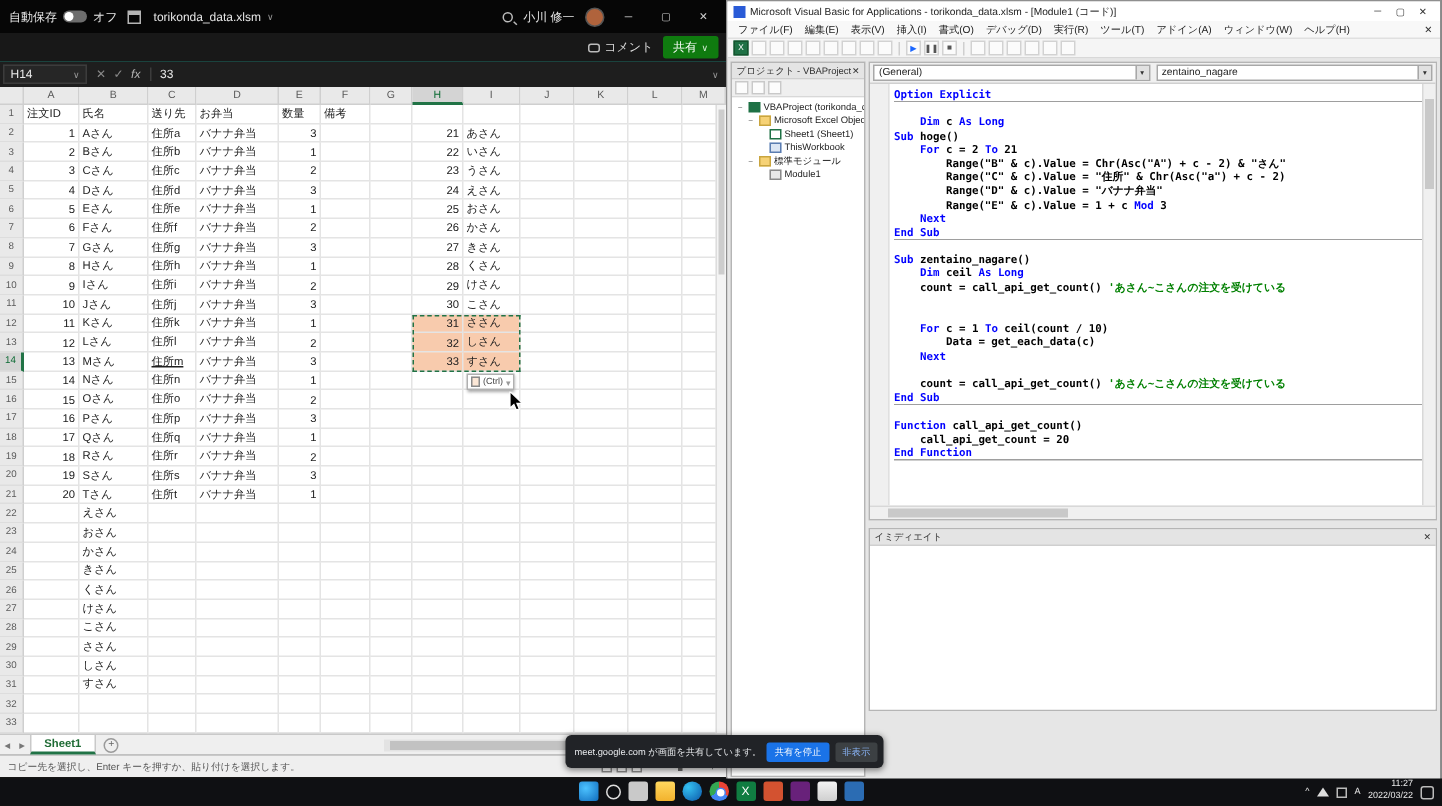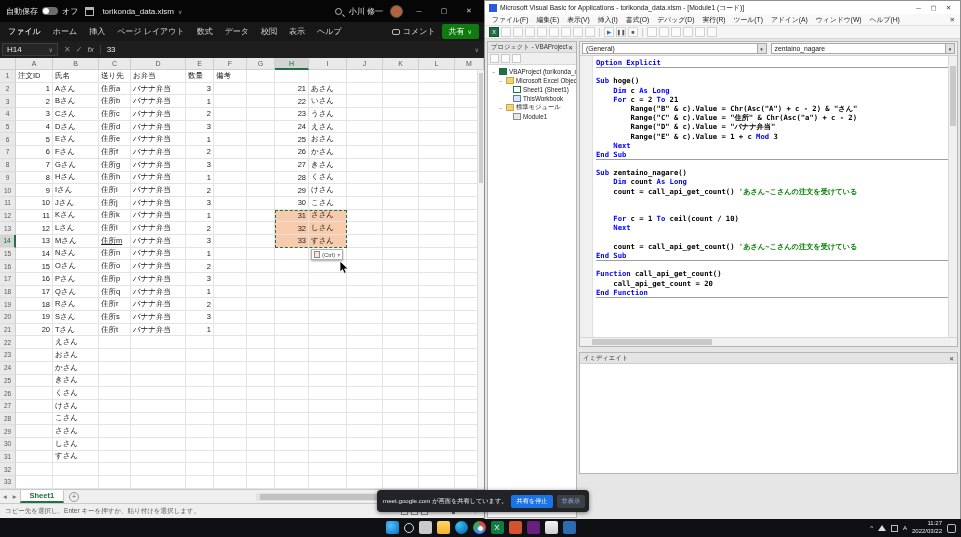--- a/index.html
+++ b/index.html
@@ -155,31 +155,20 @@
       <span class="search-glyph"></span>
       <span>小川 修一</span>
       <span class="avatar"></span>
       <span class="winbtn">─</span>
       <span class="winbtn">▢</span>
       <span class="winbtn">✕</span>
     </div>
   </div>
 
   <div class="xl-tabs">
-    <div id="xtabs" style="display:flex;">
-        <span class="xtab file">ファイル</span>
-        <span class="xtab">ホーム</span>
-        <span class="xtab">挿入</span>
-        <span class="xtab">ページ レイアウト</span>
-        <span class="xtab">数式</span>
-        <span class="xtab">データ</span>
-        <span class="xtab">校閲</span>
-        <span class="xtab">表示</span>
-        <span class="xtab">ヘルプ</span>
-      </div>
     <div class="xl-tabs-right">
       <span class="btn-comments">
         <span class="bubble-icon"></span>
         <span>コメント</span>
       </span>
       <span class="btn-share">
         <span>共有</span>
           <span class="chev">∨</span>
       </span>
     </div>
@@ -885,36 +874,37 @@
         <div class="combo">
           <span>zentaino_nagare</span>
             <span class="combo-chev">▾</span>
         </div>
       </div>
       <div class="code-wrap">
         <div class="code-margin"></div>
         <div id="code-area" class="code-area">
             <div class="code-line sep"><span class="kw">Option Explicit</span></div>
             <div class="code-line"></div>
+            <div class="code-line"><span class="tx">    </span><span class="kw">Dim</span><span class="tx"> c </span><span class="kw">As</span><span class="tx"> </span><span class="kw">Long</span></div>
             <div class="code-line"><span class="kw">Sub</span><span class="tx"> hoge()</span></div>
-            <div class="code-line"><span class="tx">    </span><span class="kw">Dim</span><span class="tx"> c </span><span class="kw">As</span><span class="tx"> </span><span class="kw">Long</span></div>
             <div class="code-line"><span class="tx">    </span><span class="kw">For</span><span class="tx"> c = 2 </span><span class="kw">To</span><span class="tx"> 21</span></div>
             <div class="code-line"><span class="tx">        Range("B" &amp; c).Value = Chr(Asc("A") + c - 2) &amp; "さん"</span></div>
             <div class="code-line"><span class="tx">        Range("C" &amp; c).Value = "住所" &amp; Chr(Asc("a") + c - 2)</span></div>
             <div class="code-line"><span class="tx">        Range("D" &amp; c).Value = "バナナ弁当"</span></div>
             <div class="code-line"><span class="tx">        Range("E" &amp; c).Value = 1 + c </span><span class="kw">Mod</span><span class="tx"> 3</span></div>
             <div class="code-line"><span class="tx">    </span><span class="kw">Next</span></div>
             <div class="code-line sep"><span class="kw">End Sub</span></div>
             <div class="code-line"></div>
             <div class="code-line"><span class="kw">Sub</span><span class="tx"> zentaino_nagare()</span></div>
-            <div class="code-line"><span class="tx">    </span><span class="kw">Dim</span><span class="tx"> count </span><span class="kw">As</span><span class="tx"> </span><span class="kw">Long</span></div>
+            <div class="code-line"><span class="tx">    </span><span class="kw">Dim</span><span class="tx"> ceil </span><span class="kw">As</span><span class="tx"> </span><span class="kw">Long</span></div>
             <div class="code-line"><span class="tx">    count = call_api_get_count() </span><span class="cm">'あさん~こさんの注文を受けている</span></div>
             <div class="code-line"></div>
             <div class="code-line"></div>
             <div class="code-line"><span class="tx">    </span><span class="kw">For</span><span class="tx"> c = 1 </span><span class="kw">To</span><span class="tx"> ceil(count / 10)</span></div>
+            <div class="code-line"><span class="tx">        Data = get_each_data(c)</span></div>
             <div class="code-line"><span class="tx">    </span><span class="kw">Next</span></div>
             <div class="code-line"></div>
             <div class="code-line"><span class="tx">    count = call_api_get_count() </span><span class="cm">'あさん~こさんの注文を受けている</span></div>
             <div class="code-line sep"><span class="kw">End Sub</span></div>
             <div class="code-line"></div>
             <div class="code-line"><span class="kw">Function</span><span class="tx"> call_api_get_count()</span></div>
             <div class="code-line"><span class="tx">    call_api_get_count = 20</span></div>
             <div class="code-line sep"><span class="kw">End Function</span></div>
           </div>
         <div class="code-vscroll">

